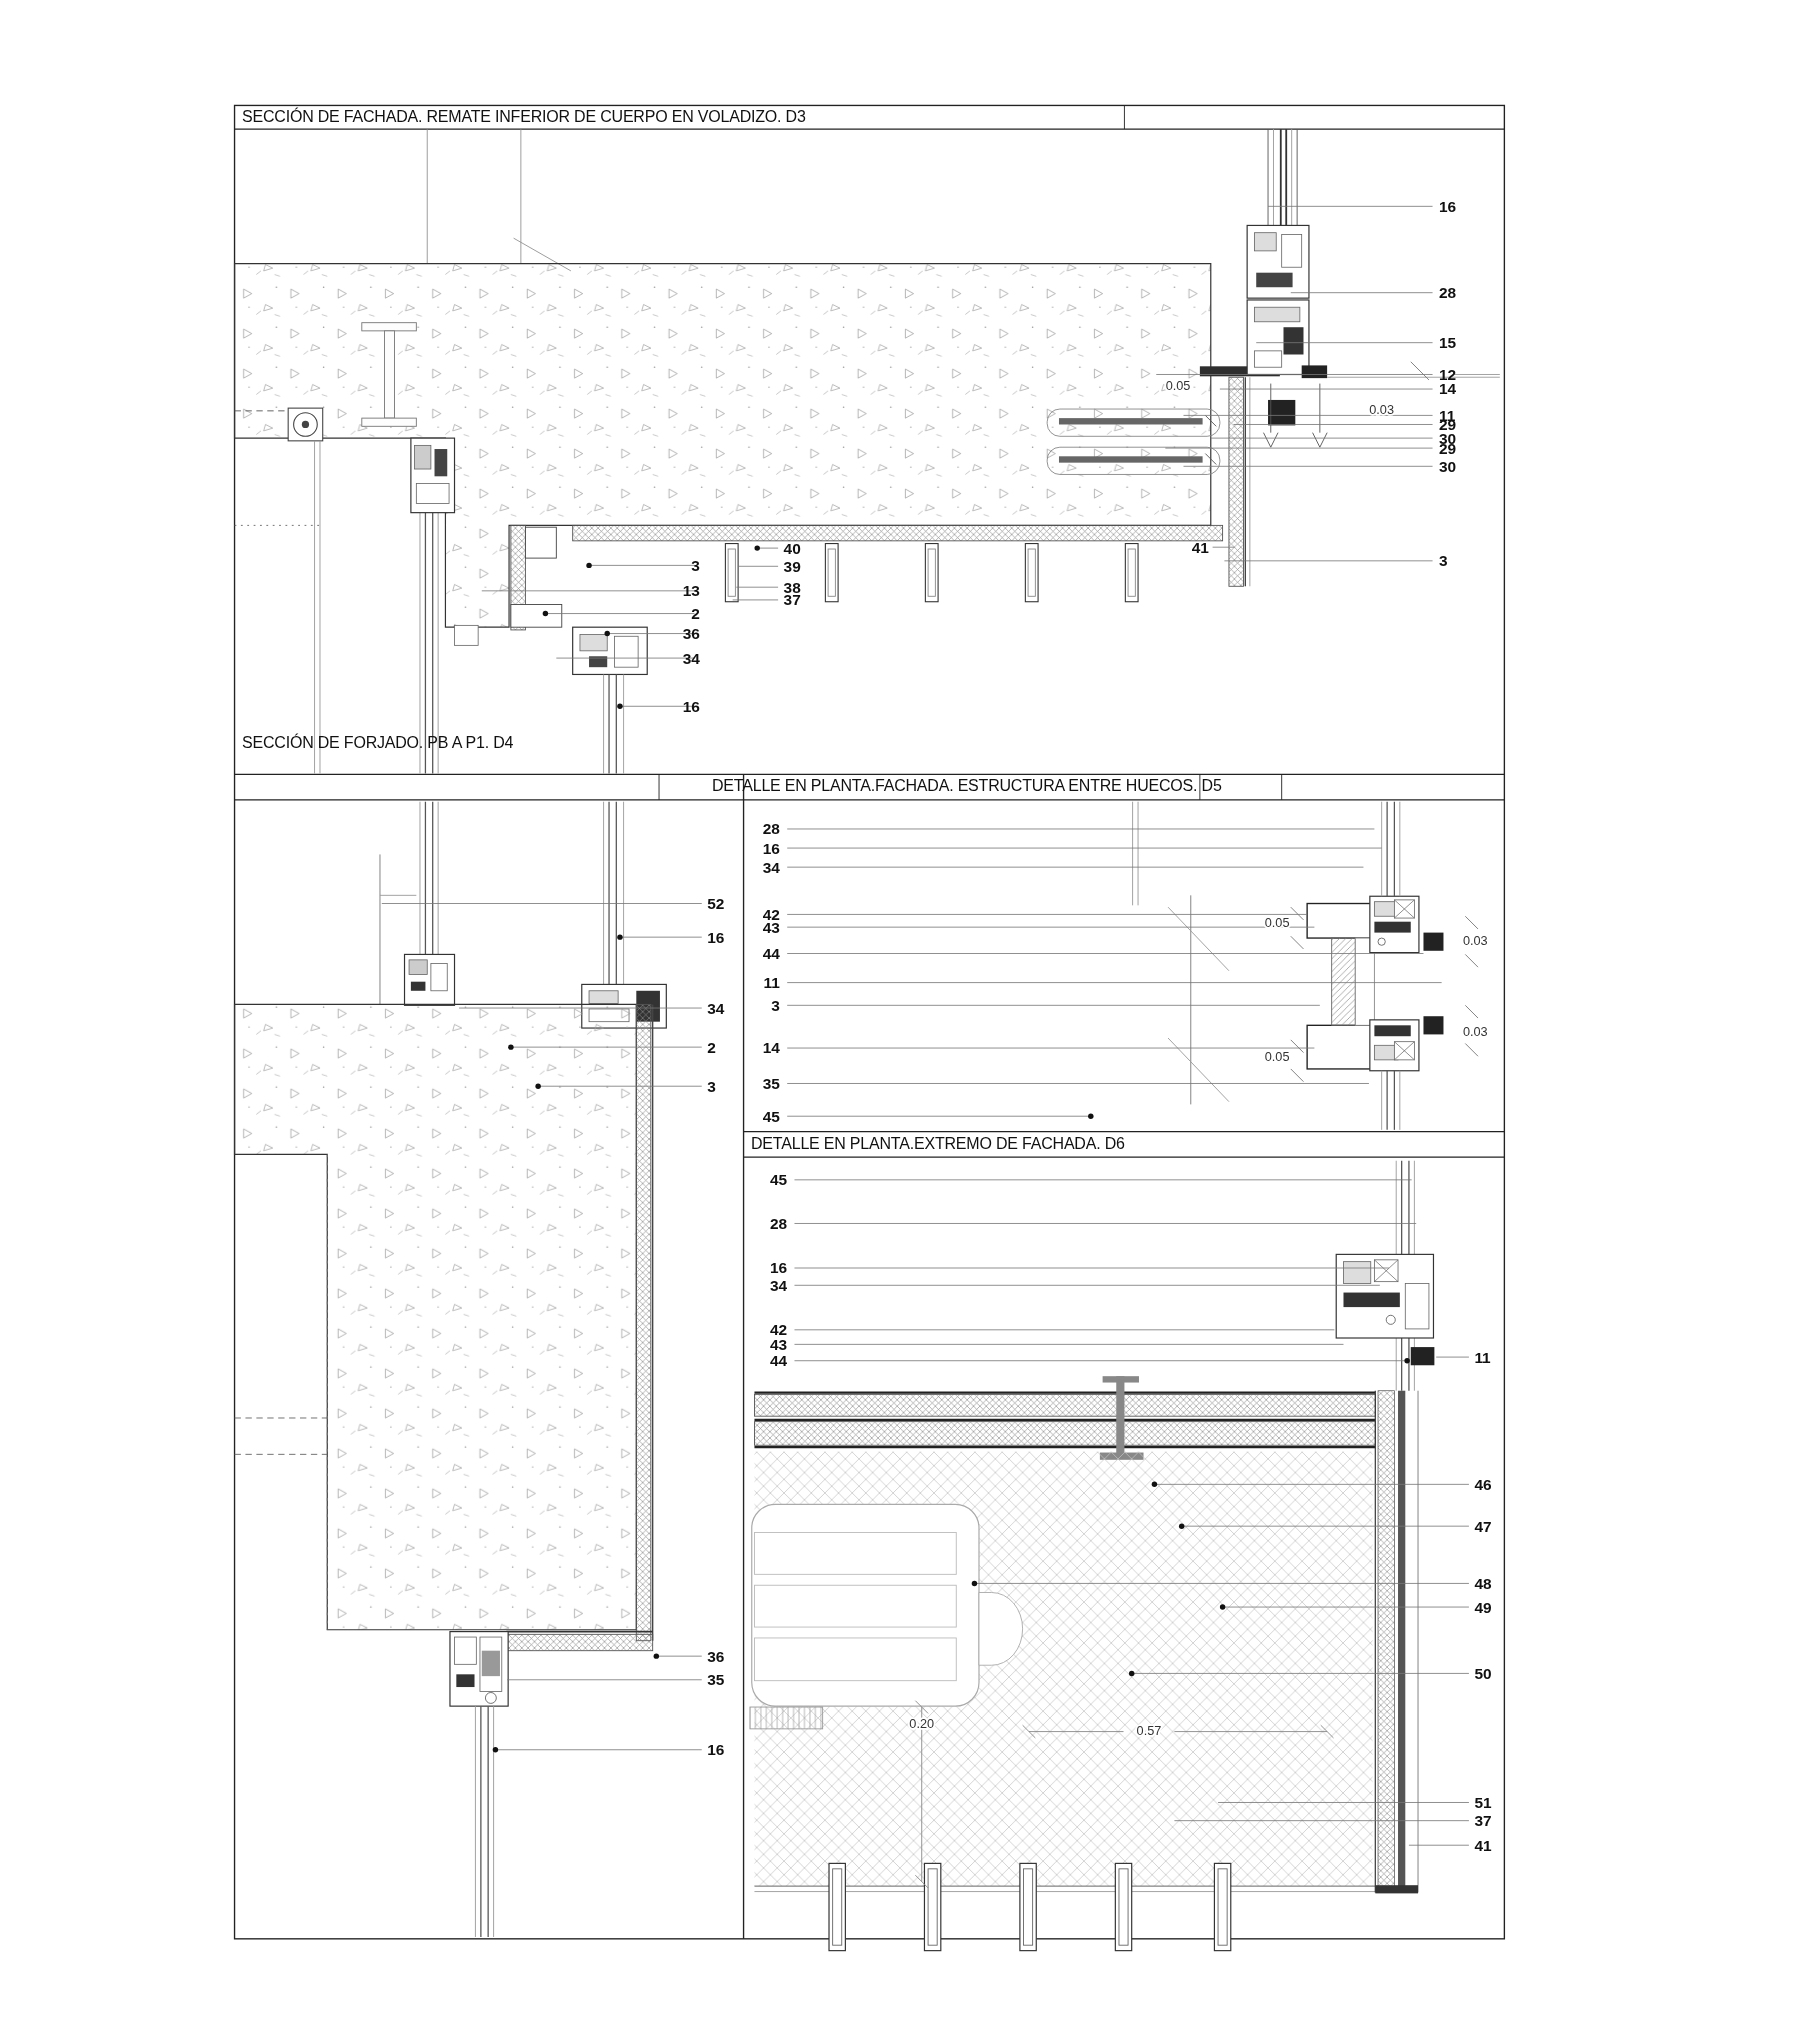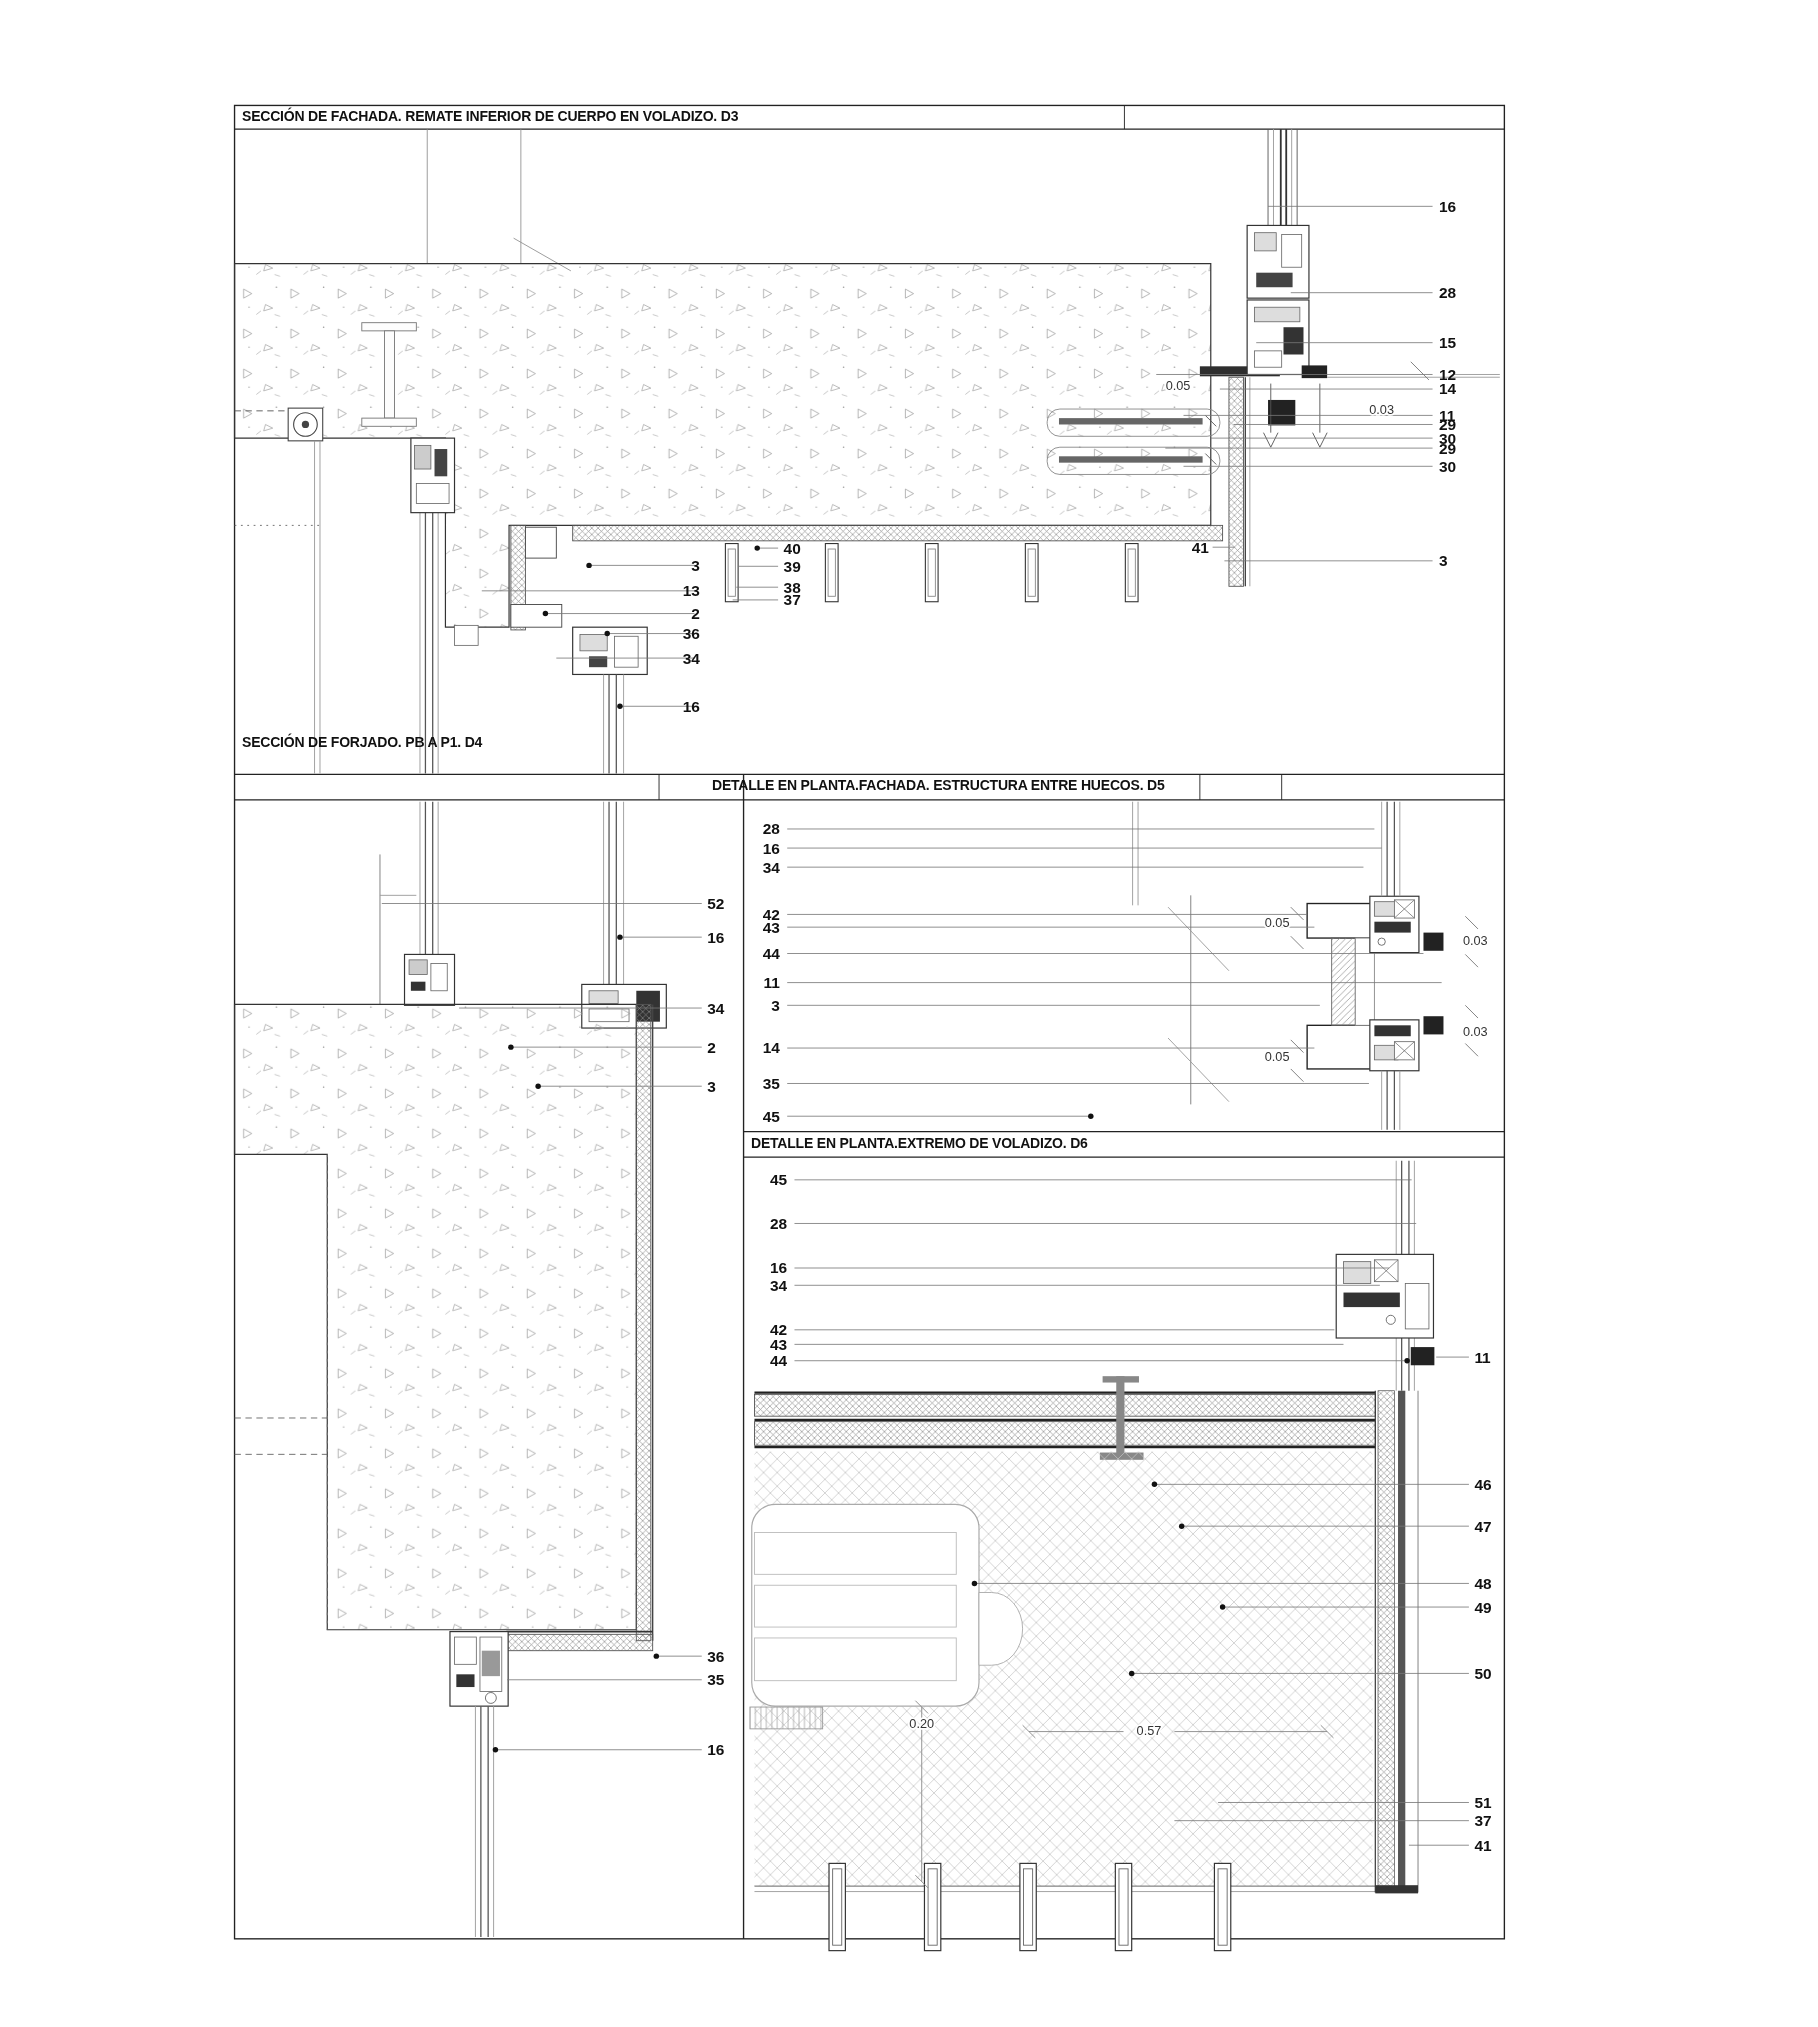--- a/index.html
+++ b/index.html
@@ -1,19 +1,19 @@
 <!DOCTYPE html>
 <html style="font-size:14.5px"><head>
 <meta charset="utf-8">
 <style>
   html,body{margin:0;padding:0;background:#fff;}
   .sheet{position:relative;width:1818px;height:2027px;background:#ffffff;overflow:hidden;}
   svg{position:absolute;left:0;top:0;}
-  .title{position:absolute;font-family:"Liberation Sans",sans-serif;font-weight:bold;
-         font-size:14px;color:#111;white-space:nowrap;letter-spacing:-0.2px;}
+  .title{position:absolute;font-family:"Liberation Sans",sans-serif;font-weight:normal;
+         font-size:16px;color:#111;white-space:nowrap;letter-spacing:-0.2px;}
   .lbl{font-family:"Liberation Sans",sans-serif;font-weight:bold;font-size:17px;fill:#111;}
   .dim{font-family:"Liberation Sans",sans-serif;font-size:14px;fill:#333;text-anchor:middle;
        paint-order:stroke;stroke:#ffffff;stroke-width:4px;}
 </style>
 </head>
 <body>
 
 <div class="sheet">
 
 <svg id="cad" width="1818" height="2027" viewBox="0 0 2000 2230">
@@ -467,16 +467,16 @@
         <line x1="1550" y1="2030" x2="1616" y2="2030" stroke="#777777" stroke-width="0.9"></line>
         <text x="1622" y="2036" class="lbl" text-anchor="start">41</text>
         <text x="1014" y="1901" class="dim">0.20</text>
         <text x="1264" y="1909" class="dim">0.57</text>
       </g>
 </svg>
 
 <div class="title" style="left:242px;top:108px">SECCIÓN DE FACHADA. REMATE INFERIOR DE CUERPO EN VOLADIZO. D3</div>
 <div class="title" style="left:242px;top:734px">SECCIÓN DE FORJADO. PB A P1. D4</div>
 <div class="title" style="left:712px;top:777px">DETALLE EN PLANTA.FACHADA. ESTRUCTURA ENTRE HUECOS. D5</div>
-<div class="title" style="left:751px;top:1135px">DETALLE EN PLANTA.EXTREMO DE VOLADIZO. D6</div>
+<div class="title" style="left:751px;top:1135px">DETALLE EN PLANTA.EXTREMO DE FACHADA. D6</div>
 
 </div>
 
 
 </body></html>

